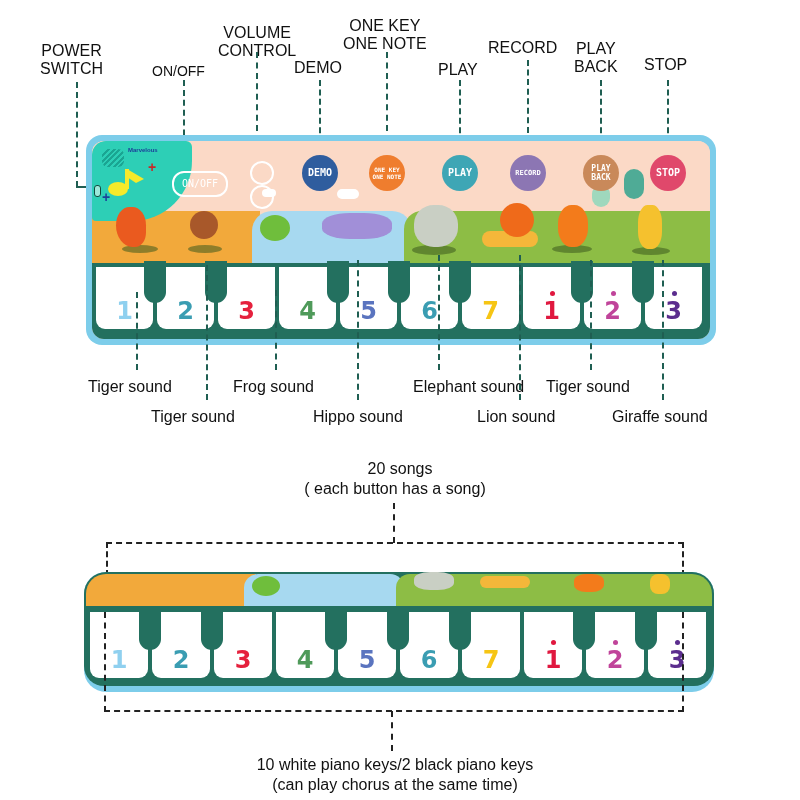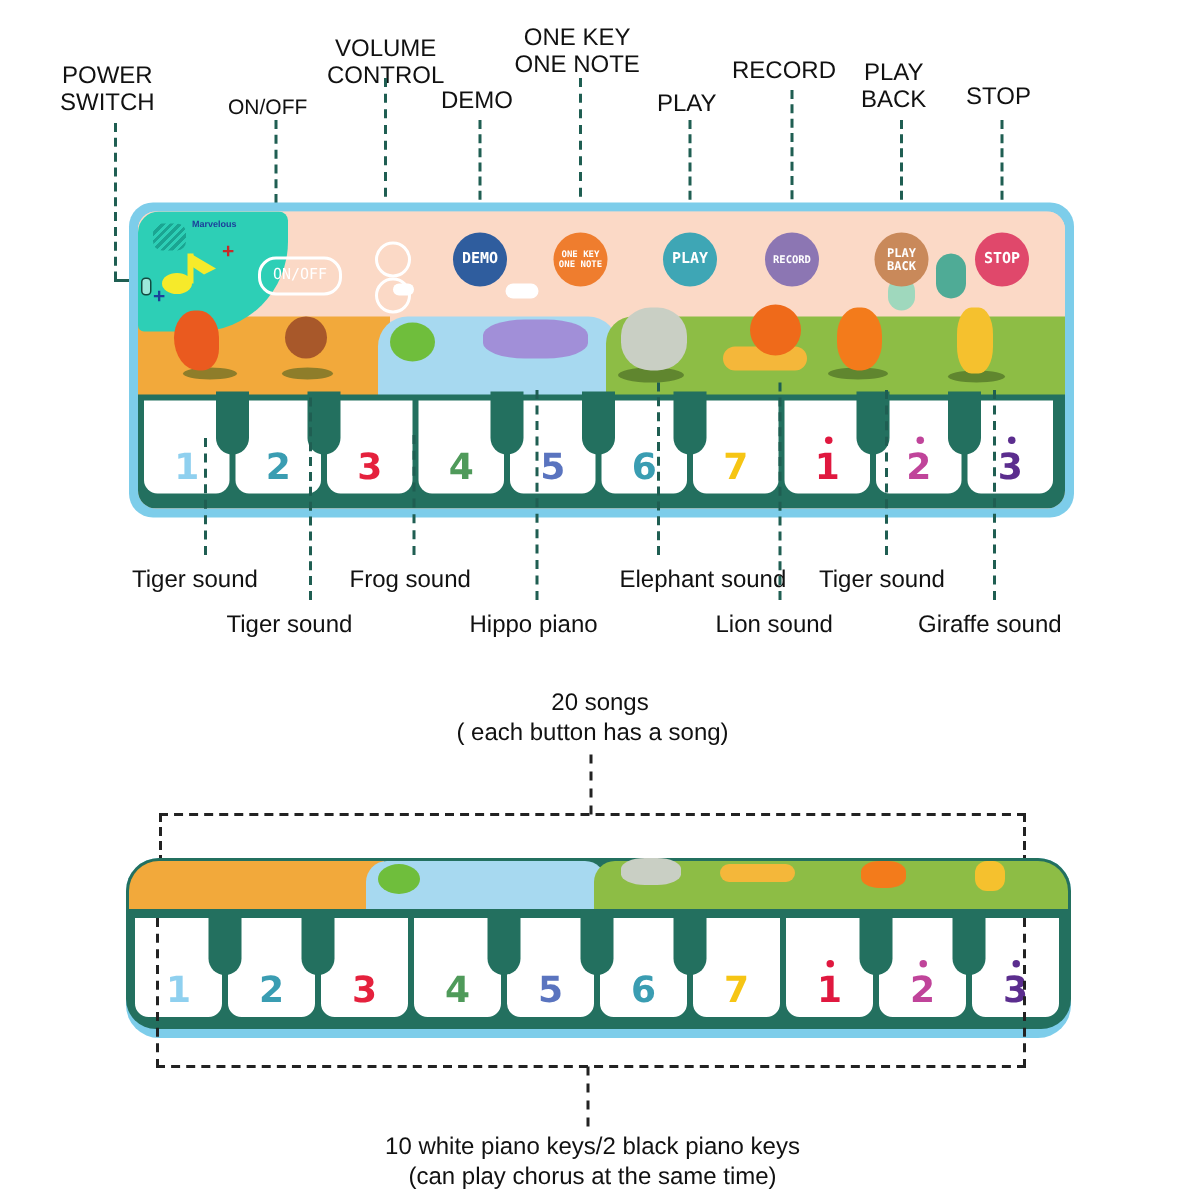--- a/index.html
+++ b/index.html
@@ -171,21 +171,21 @@
 <div class="vdash" style="left:438px;top:255px;height:115px;"></div>
 <div class="vdash" style="left:519px;top:255px;height:145px;"></div>
 <div class="vdash" style="left:590px;top:260px;height:110px;"></div>
 <div class="vdash" style="left:662px;top:260px;height:140px;"></div>
 
 <div class="lbl" style="left:88px;top:378px;">Tiger sound</div>
 <div class="lbl" style="left:233px;top:378px;">Frog sound</div>
 <div class="lbl" style="left:382px;top:378px;margin-left:31px;">Elephant sound</div>
 <div class="lbl" style="left:546px;top:378px;">Tiger sound</div>
 <div class="lbl" style="left:151px;top:408px;">Tiger sound</div>
-<div class="lbl" style="left:313px;top:408px;">Hippo piano</div>
+<div class="lbl" style="left:313px;top:408px;">Hippo sound</div>
 <div class="lbl" style="left:477px;top:408px;">Lion sound</div>
 <div class="lbl" style="left:612px;top:408px;">Giraffe sound</div>
 
 <div class="lbl" style="left:0;width:800px;top:460px;">20 songs</div>
 <div class="lbl" style="left:0;width:790px;top:480px;">( each button has a song)</div>
 <div class="vdash" style="left:393px;top:503px;height:40px;border-left-color:#222;"></div>
 <div class="bdash" style="left:106px;top:542px;width:574px;height:60px;border-top-width:2px;border-left-width:2px;border-right-width:2px;"></div>
 
 <div id="mat2" class="abs">
   <div class="abs" style="left:0;top:0;width:630px;height:120px;border-radius:22px 22px 22px 22px;background:#7dcdea;"></div>

